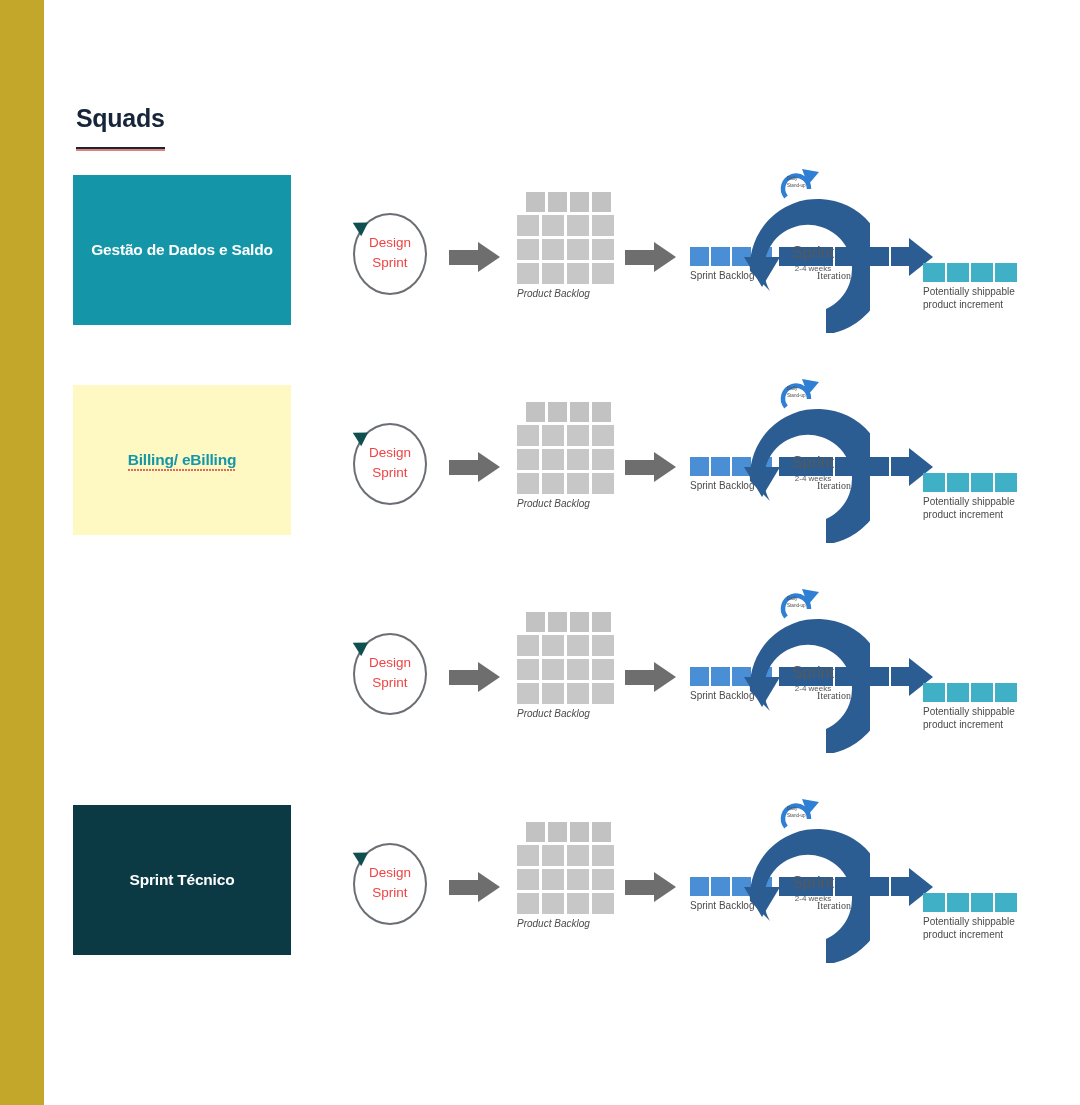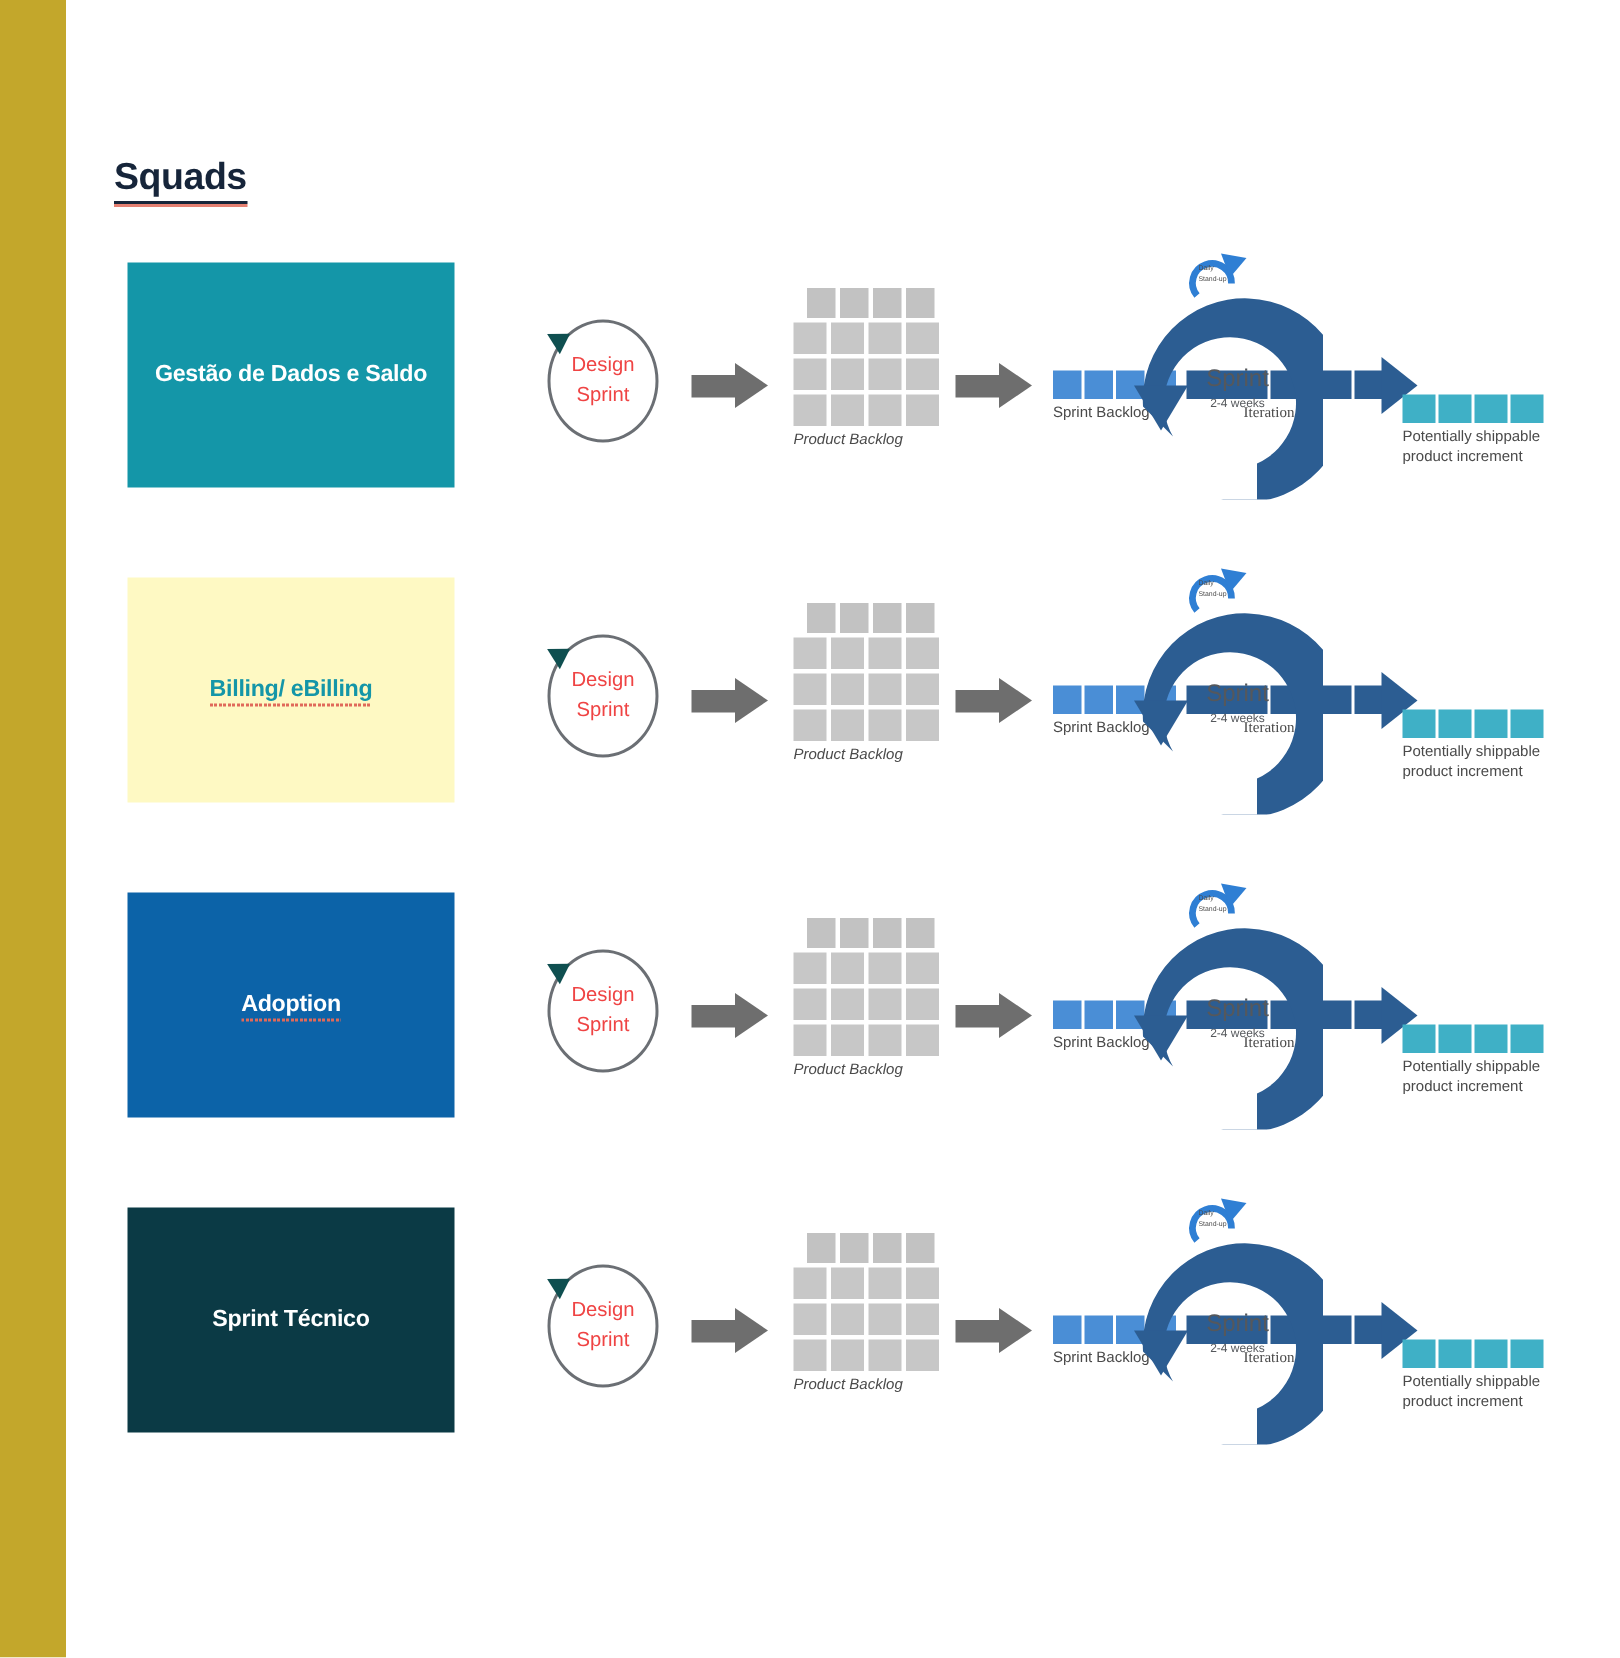--- a/index.html
+++ b/index.html
@@ -25,36 +25,36 @@
 
   
   .page-title {
     position: absolute;
     left: 76px; top: 104px;
     font-size: 25px;
     font-weight: bold;
     letter-spacing: -0.3px;
     color: #16253a;
     border-bottom: 2px solid #16253a;
-    padding-bottom: 1px;
+    padding-bottom: 14px;
     text-decoration: none;
   }
   .page-title::after {
     content: "";
     position: absolute;
     left: 0; right: 0; bottom: -4px;
     height: 2px;
     background: repeating-linear-gradient(90deg,#e06a5a 0 2px, #e06a5a 2px 4px);
     opacity: .85;
   }
 
   
   .row {
     position: absolute;
-    left: 12px;
+    left: 0;
     width: 856px;
     height: 210px;
   }
 
   
   .squad-box {
     position: absolute;
     left: 73px;
     top: 0;
     width: 218px;
@@ -401,23 +401,20 @@
           <i></i>
           <i></i>
           <i></i>
         </div>
         <div class="cap">Potentially shippable<br>product increment</div>
       </div>
     </div>
 </div>
 
 <div class="row" style="top:595px">
-  <div class="squad-box spell" style="background: rgb(12, 99, 168); color: rgb(255, 255, 255);">
-    <span class="lbl">Adoption</span>
-  </div>
   <div class="flow">
       <div class="design-sprint">
         <div class="ds-ring"></div>
         <div class="ds-arrowhead"></div>
         <div class="ds-text"><span>Design</span><br><span>Sprint</span></div>
       </div>
       <div class="gray-arrow" style="left:104px;top:67px">
         <div class="shaft"></div>
         <div class="head"></div>
       </div>

